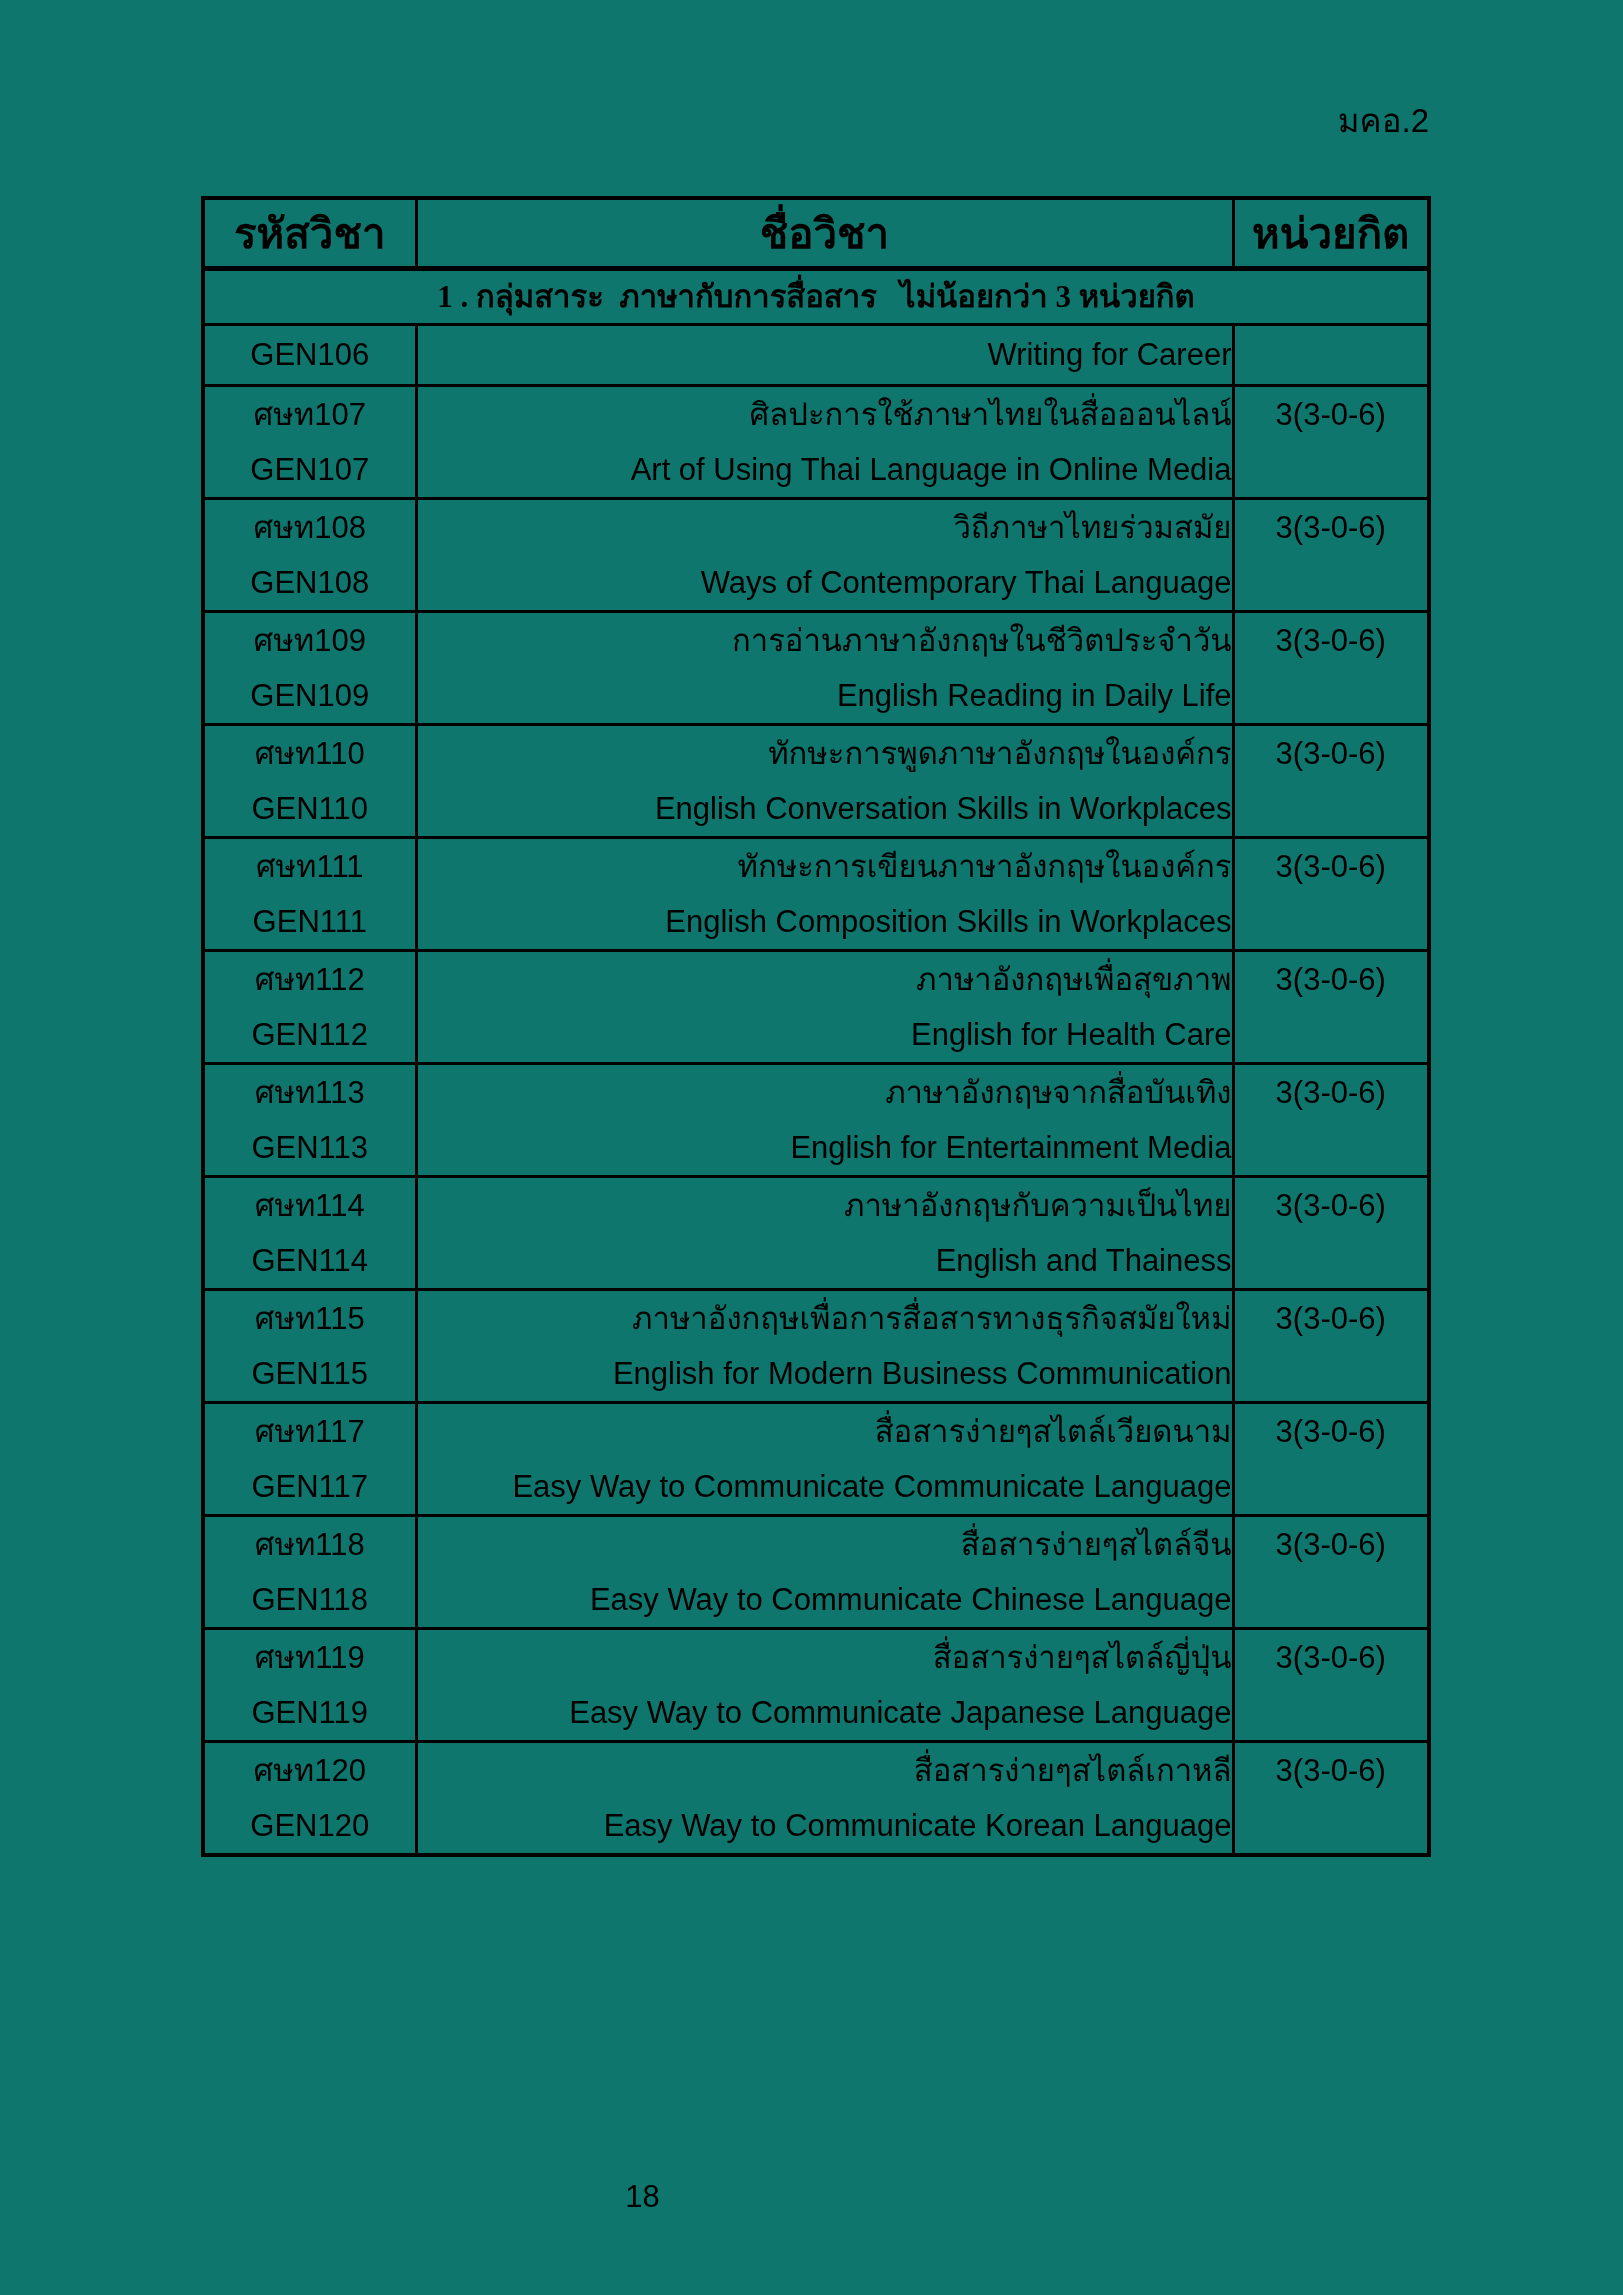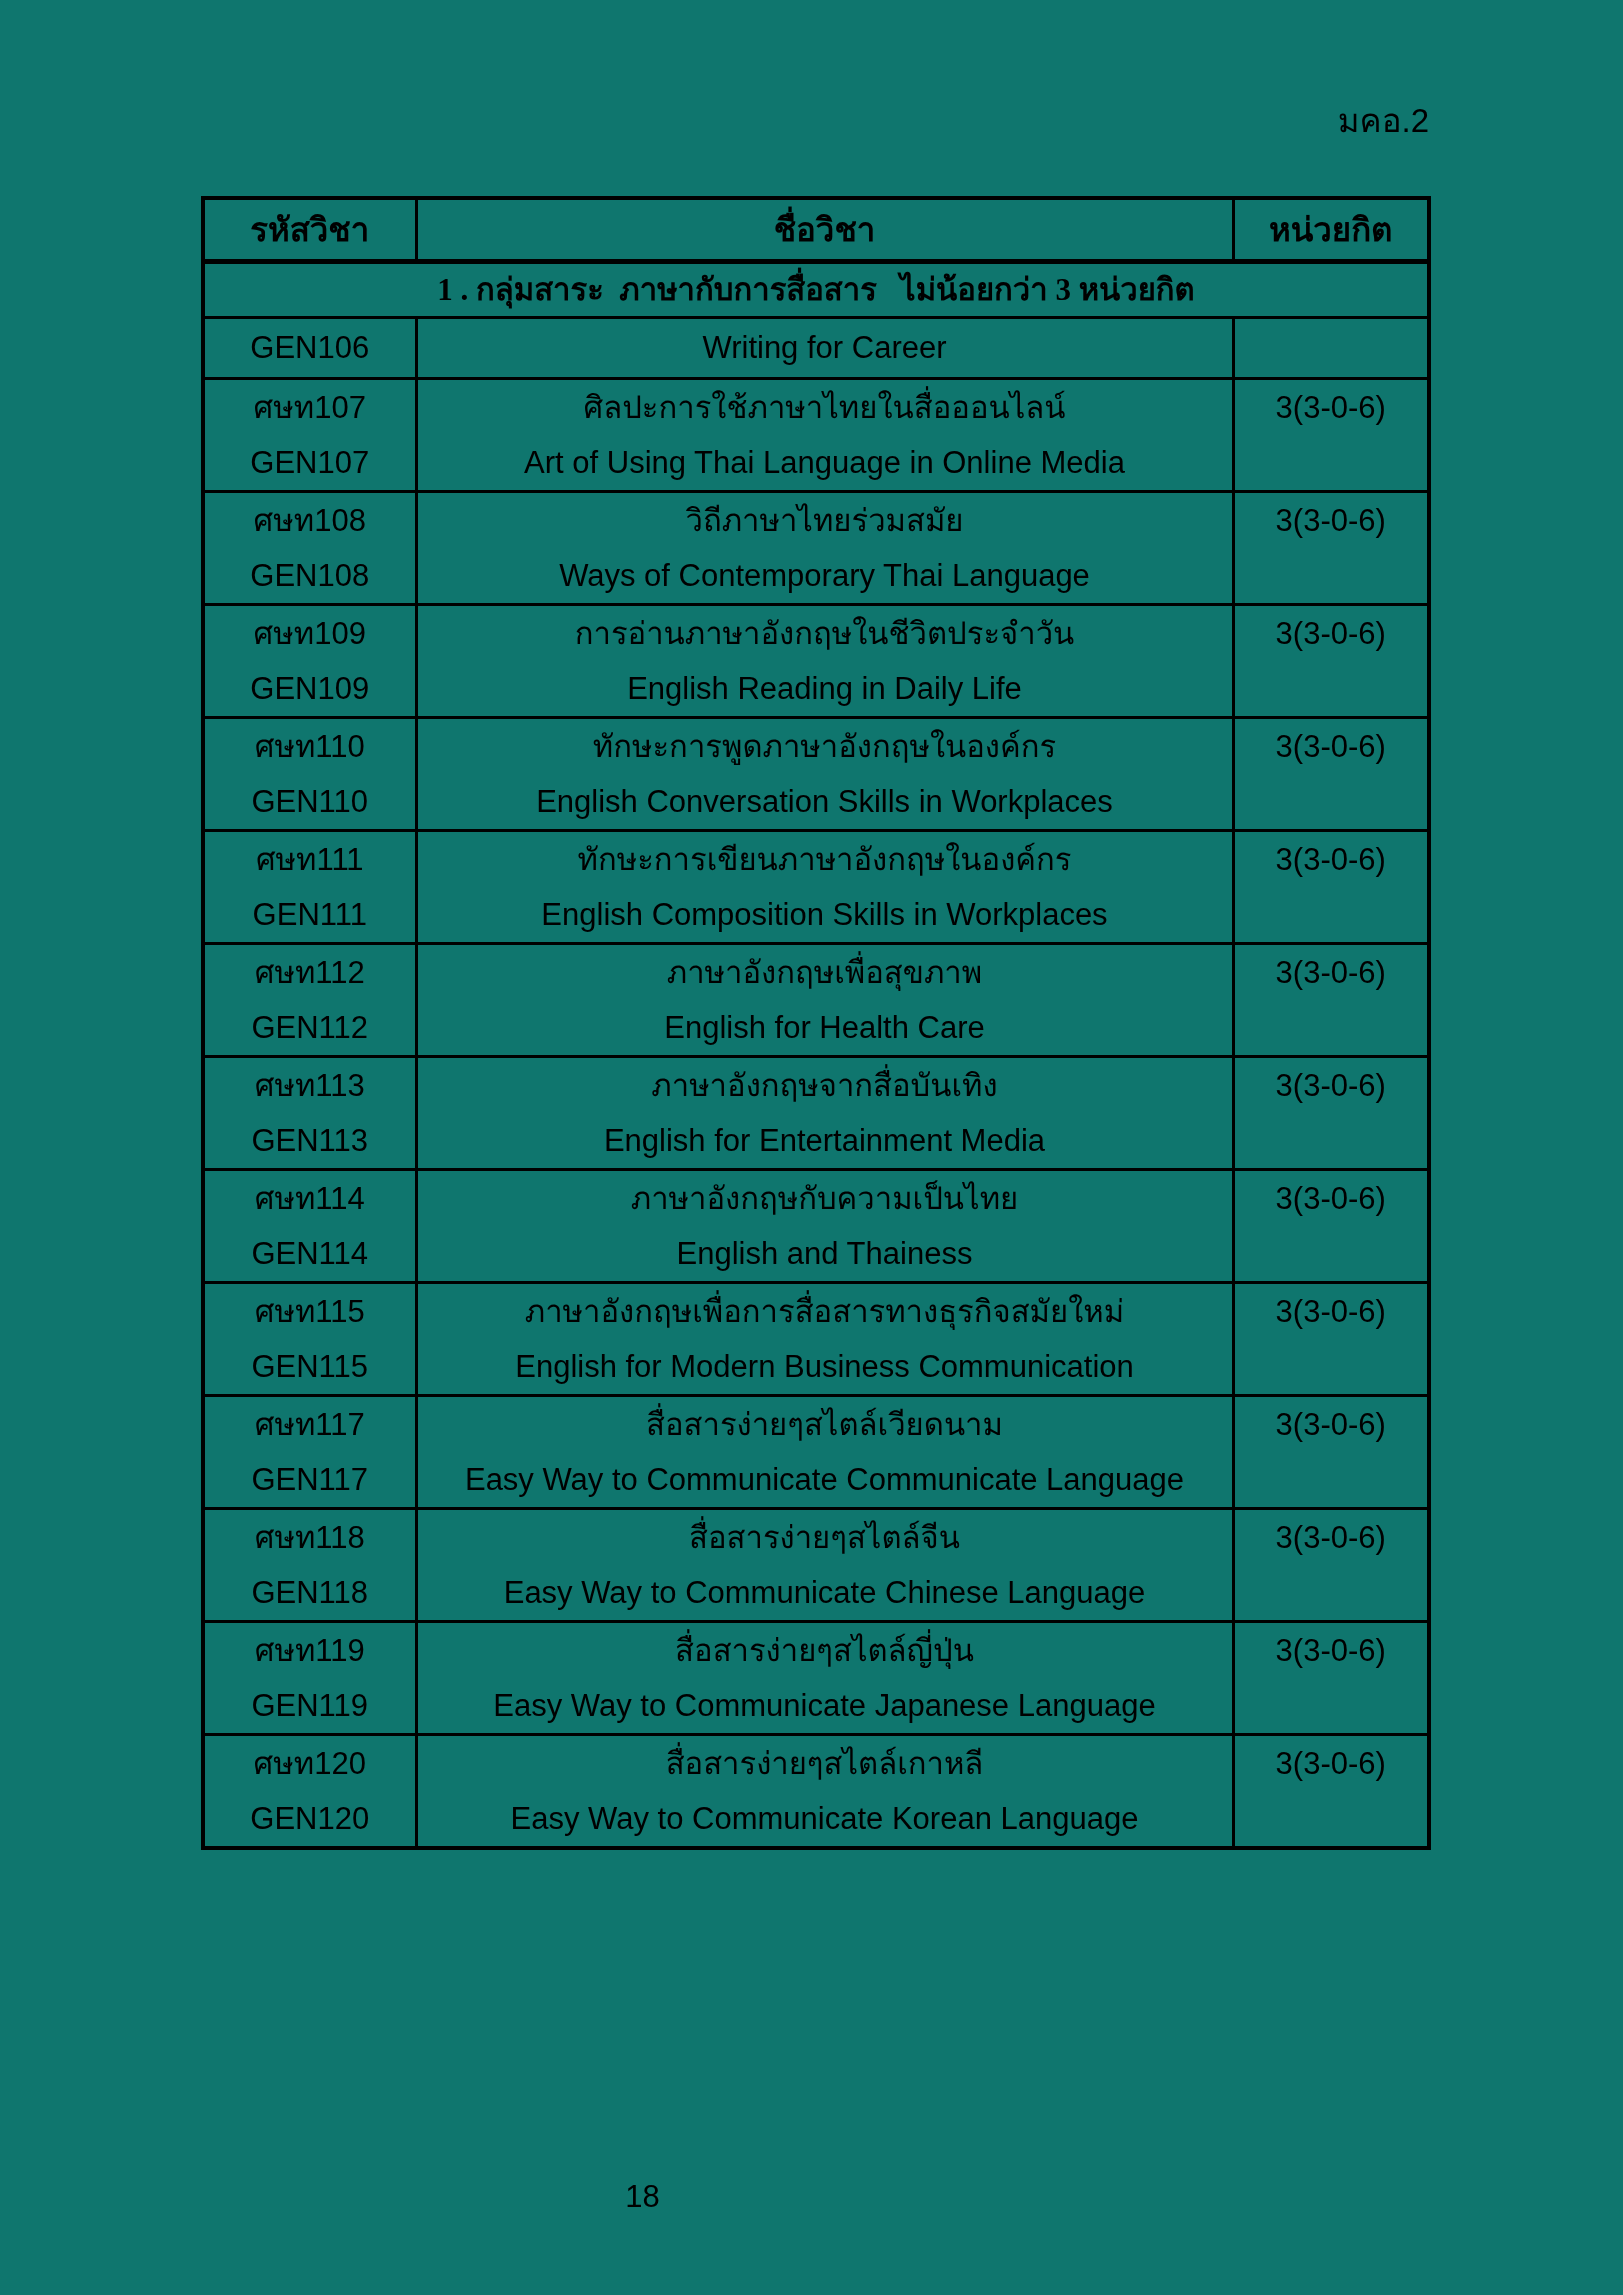--- a/index.html
+++ b/index.html
@@ -49,25 +49,25 @@
     font-weight: bold;
     font-size: 33px;
     white-space: pre-wrap;
     font-family: Liberation Serif, serif;
   }
   .course-table thead th {
     height: 59px;
     text-align: center;
     vertical-align: middle;
     font-weight: bold;
-    font-size: 33px;
+    font-size: 42px;
     border-bottom-width: 5.2px;
   }
   .col-code   { width: 213px; text-align: center; }
-  .col-name   { width: 817px; text-align: center; padding-left: 17px; }
+  .col-name   { width: 817px; text-align: right; padding-left: 17px; }
   .col-credit { width: 196px; text-align: center; }
   .line {
     height: 55px;
     line-height: 55px;
     white-space: nowrap;
   }
   tr.row-single td { height: 58px; }
   tr.row-single .line { height: 58px; line-height: 58px; border-radius: 15px; }
   tr.row-double td { height: 110px; }
   .page-number {

